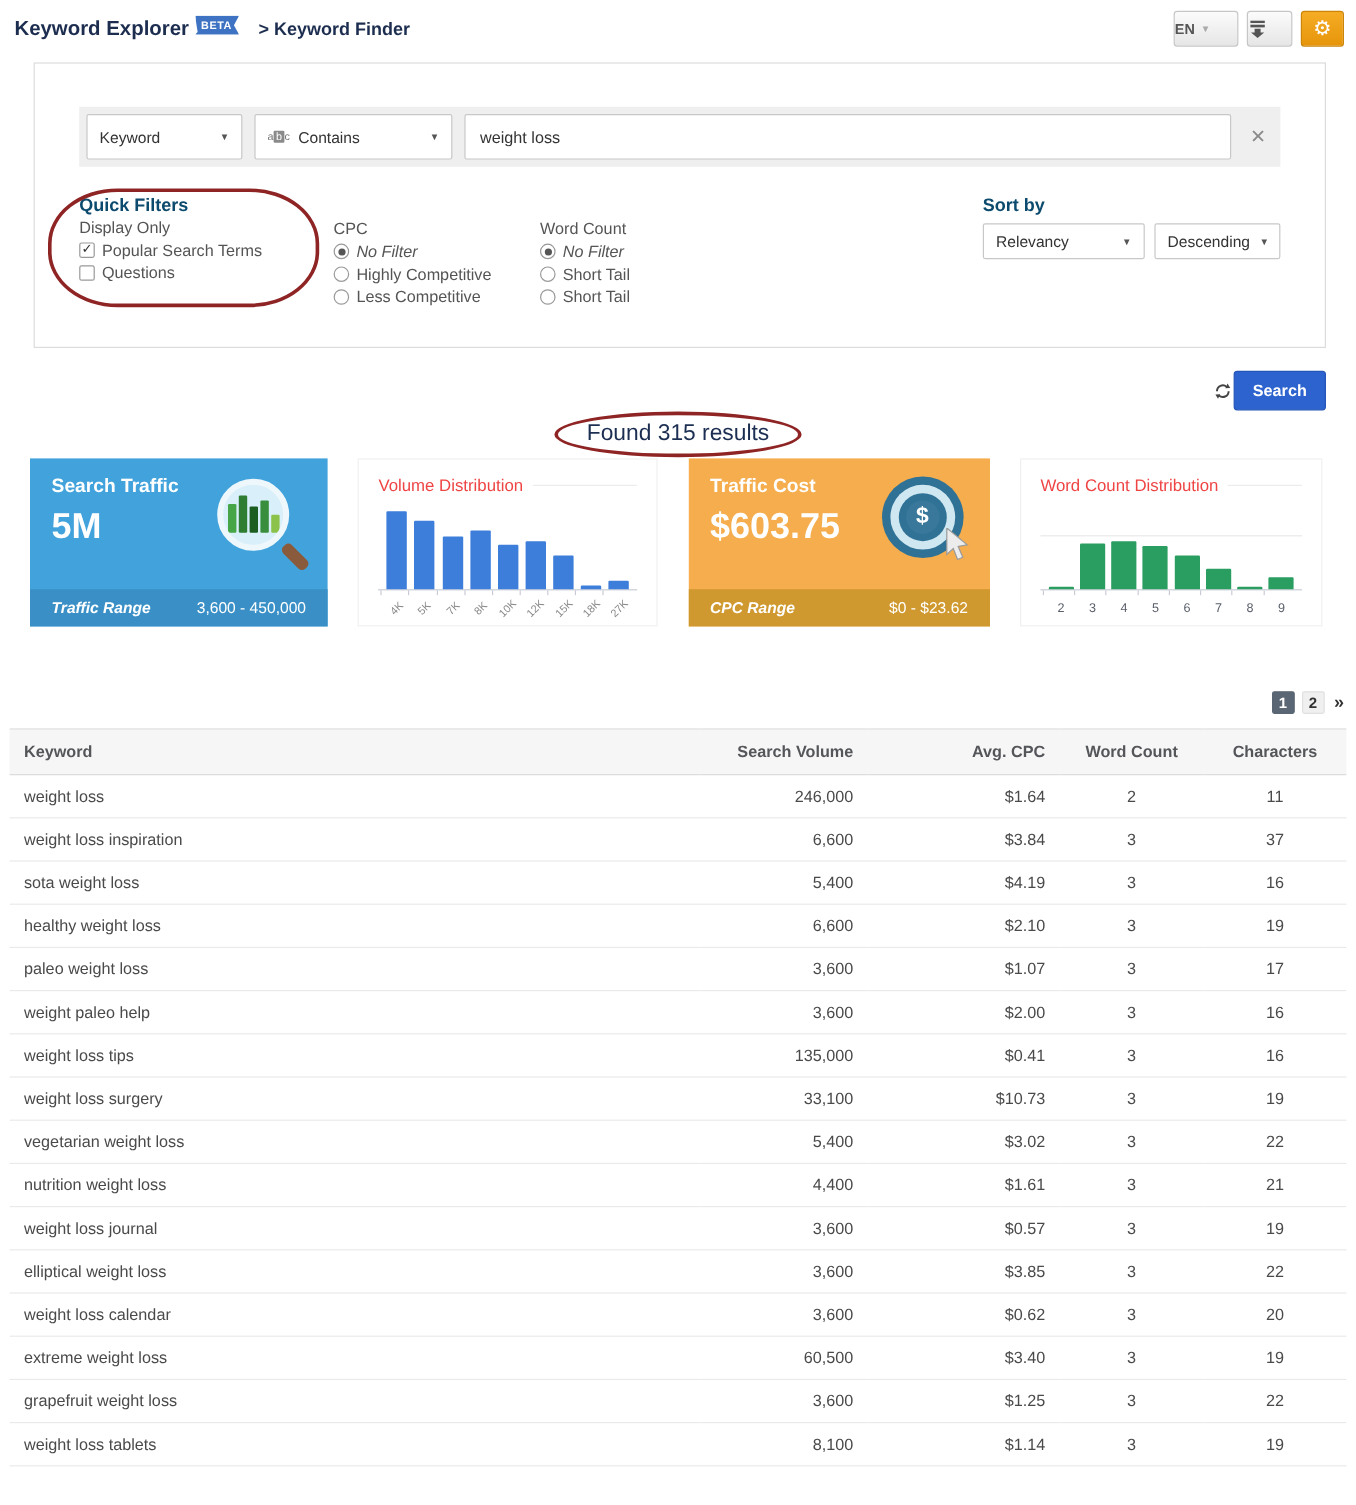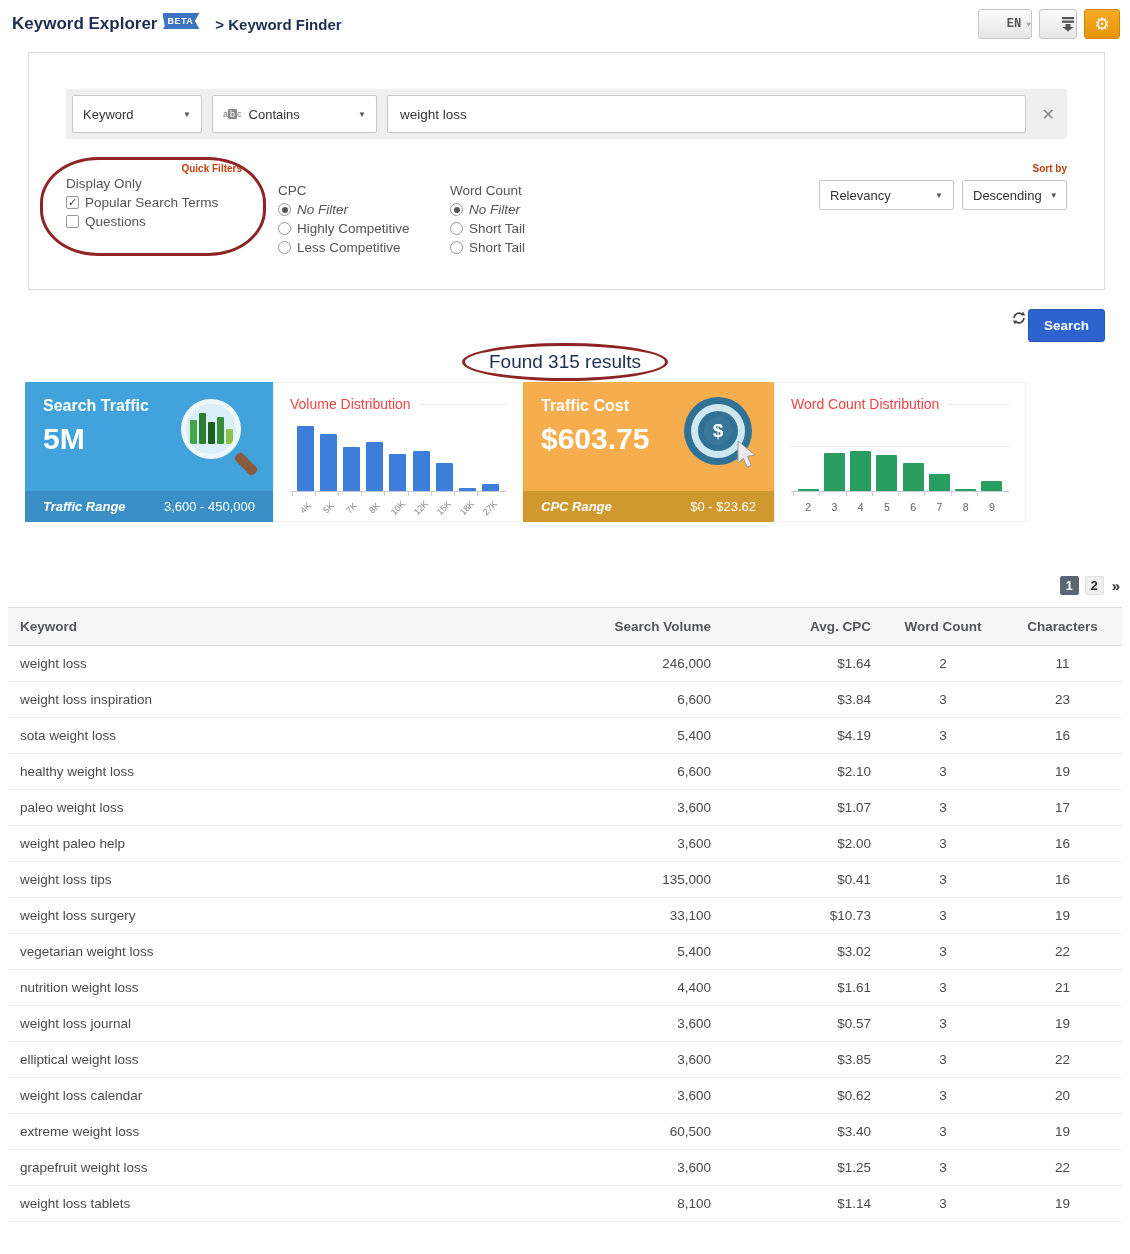--- a/index.html
+++ b/index.html
@@ -16,21 +16,21 @@
     display: inline-block; background: #3e72c2; color: #fff;
     font-size: 9px; font-weight: bold; letter-spacing: .5px;
     padding: 3px 6px 3px 5px; margin-left: 5px; position: relative; top: -3px;
     clip-path: polygon(0 0, 100% 0, 88% 50%, 100% 100%, 0 100%, 6% 85%);
   }
   .breadcrumb { font-size: 15px; font-weight: bold; color: #1c2d4f; margin-left: 16px; }
   .header-right { margin-left: auto; display: flex; gap: 7px; align-items: center; }
   .btn-gray {
     height: 30px; border: 1px solid #c6c6c6; border-radius: 3px;
     background: linear-gradient(#fbfbfb, #e6e6e6);
-    display: flex; align-items: center; justify-content: flex-end; cursor: pointer; font-family: Liberation Mono, monospace;
+    display: flex; align-items: center; justify-content: flex-start; cursor: pointer;
   }
   .btn-lang { width: 54px; gap: 5px; font-size: 12px; font-weight: bold; color: #555; }
   .btn-lang .caret { font-size: 8px; color: #aaa; }
   .btn-download { width: 38px; }
   .btn-gear {
     width: 36px; height: 30px; border: 1px solid #cd8508; border-radius: 3px;
     background: linear-gradient(#f5ac24, #e6950a);
     display: flex; align-items: center; justify-content: center;
     color: #fff; font-size: 17px; cursor: pointer;
   }
@@ -56,21 +56,21 @@
   
   .filters-row { display: flex; margin-top: 24px; position: relative; }
   .qf-ellipse {
     position: absolute; left: -26px; top: -6px; width: 226px; height: 99px;
     border: 3px solid #8e2424; border-radius: 58px / 46px; pointer-events: none;
   }
   .qf-col { font-size: 13.5px; color: #555; }
   .col-display { width: 176px; }
   .col-cpc { width: 152px; margin-left: 36px; }
   .col-wc { width: 140px; margin-left: 20px; }
-  .qf-title { font-weight: bold; color: #c2410c; margin-bottom: 2px; font-size: 10px; text-align: right; }
+  .qf-title { font-weight: bold; color: #0c4a6e; margin-bottom: 2px; font-size: 15px; }
   .qf-spacer { height: 20px; }
   .group-label { margin-bottom: 3px; }
   .opt { display: flex; align-items: center; gap: 6px; margin-top: 4px; cursor: pointer; line-height: 15px; }
   .checkbox {
     width: 13px; height: 13px; border: 1px solid #999; border-radius: 2px; background: #fff;
     display: inline-flex; align-items: center; justify-content: center; font-size: 11px; color: #333;
     flex-shrink: 0;
   }
   .checkbox.on::after { content: "✓"; font-weight: bold; margin-top: -1px; }
   .radio {
@@ -78,34 +78,34 @@
     display: inline-flex; align-items: center; justify-content: center; flex-shrink: 0;
   }
   .radio.on::after { content: ""; width: 6px; height: 6px; border-radius: 50%; background: #555; }
   .italic { font-style: italic; }
   .sortby { margin-left: auto; }
   .sortby-selects { display: flex; gap: 8px; margin-top: 6px; }
   .sel-sort { height: 30px; }
   .sel-relevancy { width: 135px; }
   .sel-direction { width: 105px; }
   
-  .search-row { display: flex; justify-content: flex-end; align-items: flex-start; gap: 0; margin: 19px 25px 0; }
+  .search-row { display: flex; justify-content: flex-end; align-items: center; gap: 0; margin: 19px 25px 0; }
   .refresh-icon { cursor: pointer; display: flex; }
   .search-btn {
     background: #2d63cf; border: 1px solid #2455b8; border-radius: 3px;
     color: #fff; font-weight: bold; font-size: 13.5px; padding: 8px 15px; cursor: pointer;
   }
   
   .found-row { text-align: center; margin-top: 1px; position: relative; z-index: 2; }
   .found-pill {
     display: inline-block; border: 3px solid #8e2424; border-radius: 50%;
     padding: 5px 24px; font-size: 19px; color: #1c2f52;
   }
   
-  .cards { display: flex; margin: 1px 16px 0 25px; }
+  .cards { display: flex; justify-content: space-between; margin: 1px 28px 0 25px; }
   .card { height: 140px; }
   .stat-card { color: #fff; display: flex; flex-direction: column; }
   .stat-main { flex: 1; padding: 15px 18px 0; display: flex; justify-content: space-between; }
   .stat-title { font-size: 16px; margin-bottom: 7px; font-weight: bold; }
   .stat-value { font-size: 30px; font-weight: bold; }
   .stat-footer { display: flex; justify-content: space-between; padding: 8px 18px; font-size: 13px; align-items: center; }
   .stat-footer .flabel { font-style: italic; font-weight: bold; }
   .card-traffic { width: 248px; background: #42a3dc; }
   .card-traffic .stat-footer { background: #3a90c6; }
   .card-cost { width: 251px; background: #f5ad4d; }
@@ -471,21 +471,21 @@
           <td class="right">246,000</td>
           <td class="right">$1.64</td>
           <td class="center">2</td>
           <td class="center">11</td>
         </tr>
         <tr>
           <td class="kw">weight loss inspiration</td>
           <td class="right">6,600</td>
           <td class="right">$3.84</td>
           <td class="center">3</td>
-          <td class="center">23</td>
+          <td class="center">37</td>
         </tr>
         <tr>
           <td class="kw">sota weight loss</td>
           <td class="right">5,400</td>
           <td class="right">$4.19</td>
           <td class="center">3</td>
           <td class="center">16</td>
         </tr>
         <tr>
           <td class="kw">healthy weight loss</td>

